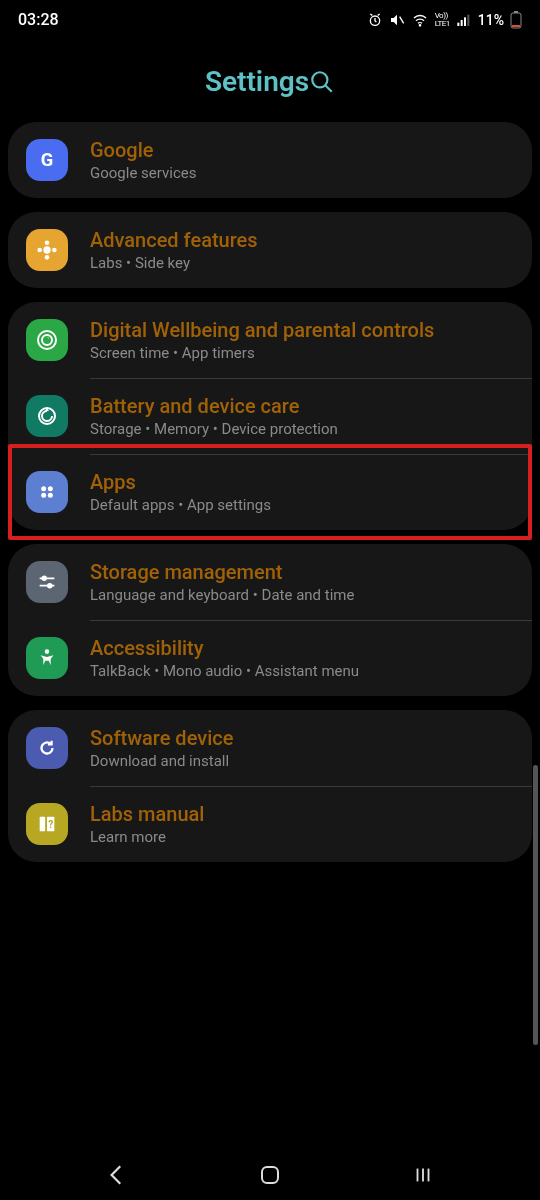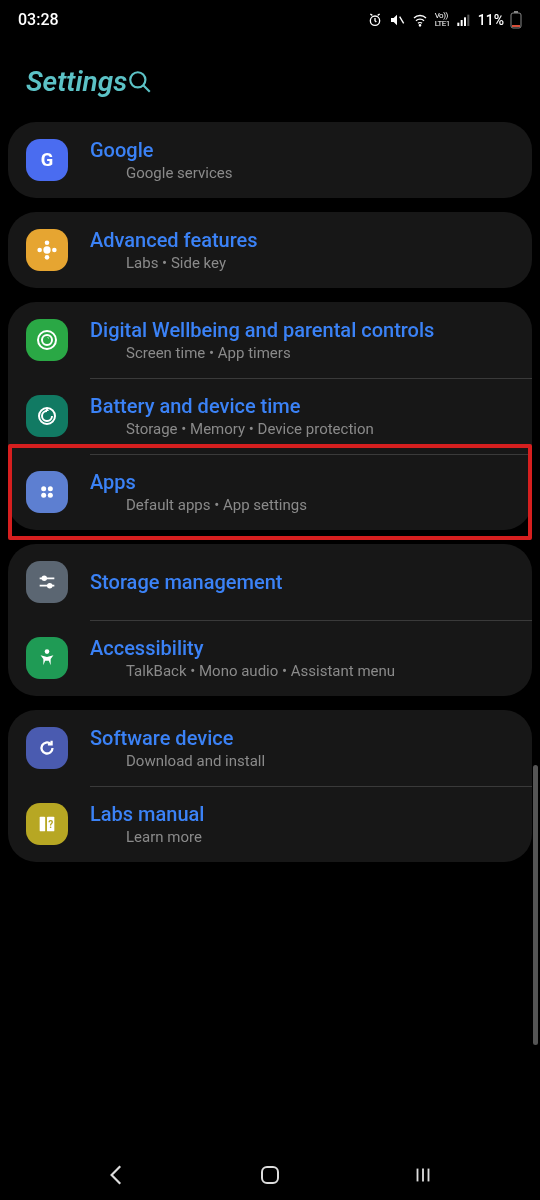--- a/index.html
+++ b/index.html
@@ -23,24 +23,23 @@
   }
   .status-right {
     display: flex;
     align-items: center;
     gap: 6px;
     font-size: 14px;
   }
   .status-right span { display:inline-flex; align-items:center; }
   .header {
     display: flex;
-    justify-content: flex-start;
+    justify-content: center;
     align-items: center;
     padding: 30px 26px 24px 26px;
-    font-style: italic;
   }
   .header-title {
     color: #5cc2c6;
     font-size: 28px;
     font-weight: 600;
   }
   .search-icon { color: #5cc2c6; }
   .content {
     padding: 0 8px;
   }
@@ -69,22 +68,22 @@
   .icon-badge {
     width: 42px; height: 42px;
     border-radius: 14px;
     display: flex;
     align-items: center;
     justify-content: center;
     flex-shrink: 0;
     margin-right: 22px;
   }
   .row-text { display: flex; flex-direction: column; gap: 2px; }
-  .row-title { font-size: 20px; color: #3b82f6; font-weight: 500; }
-  .row-sub { font-size: 15px; color: #8a8a8a; margin-left: 36px; }
+  .row-title { font-size: 20px; color: #a16207; font-weight: 500; }
+  .row-sub { font-size: 15px; color: #8a8a8a; }
   .highlight {
     position: absolute;
     border: 4px solid #d61f1f;
     left: 8px; right: 8px;
     pointer-events: none;
     border-radius: 2px;
   }
   .scrollbar {
     position: absolute;
     right: 2px;
@@ -216,21 +215,21 @@
     </div>
     <div class="row">
       <div class="icon-badge" style="background:#117a63;">
         <svg width="24" height="24" viewBox="0 0 24 24" fill="none" stroke="#fff" stroke-width="2">
             <circle cx="12" cy="12" r="8"></circle>
             <path d="M12 7a5 5 0 1 0 5 5"></path>
             <path d="M12 4l-2 3h4z" fill="#fff" stroke="none"></path>
           </svg>
       </div>
       <div class="row-text">
-        <div class="row-title">Battery and device time</div>
+        <div class="row-title">Battery and device care</div>
         <div class="row-sub">Storage  •  Memory  •  Device protection</div>
       </div>
     </div>
     <div class="row" id="apps-row">
       <div class="icon-badge" style="background:#5d7fd1;">
         <svg width="20" height="20" viewBox="0 0 24 24" fill="#fff">
             <circle cx="8" cy="8" r="3"></circle>
             <circle cx="16" cy="8" r="3"></circle>
             <circle cx="8" cy="16" r="3"></circle>
             <circle cx="16" cy="16" r="3"></circle>
@@ -248,20 +247,21 @@
       <div class="icon-badge" style="background:#5b6672;">
         <svg width="22" height="22" viewBox="0 0 24 24" stroke="#fff" stroke-width="2" fill="none">
             <line x1="4" y1="8" x2="20" y2="8"></line>
             <circle cx="9" cy="8" r="2" fill="#fff"></circle>
             <line x1="4" y1="16" x2="20" y2="16"></line>
             <circle cx="15" cy="16" r="2" fill="#fff"></circle>
           </svg>
       </div>
       <div class="row-text">
         <div class="row-title">Storage management</div>
+        <div class="row-sub">Language and keyboard  •  Date and time</div>
       </div>
     </div>
     <div class="row">
       <div class="icon-badge" style="background:#1f9b55;">
         <svg width="22" height="22" viewBox="0 0 24 24" fill="#fff">
             <circle cx="12" cy="5" r="2.5"></circle>
             <path d="M5 9l7 2 7-2-3 4v7l-2-5h-4l-2 5v-7z"></path>
           </svg>
       </div>
       <div class="row-text">

